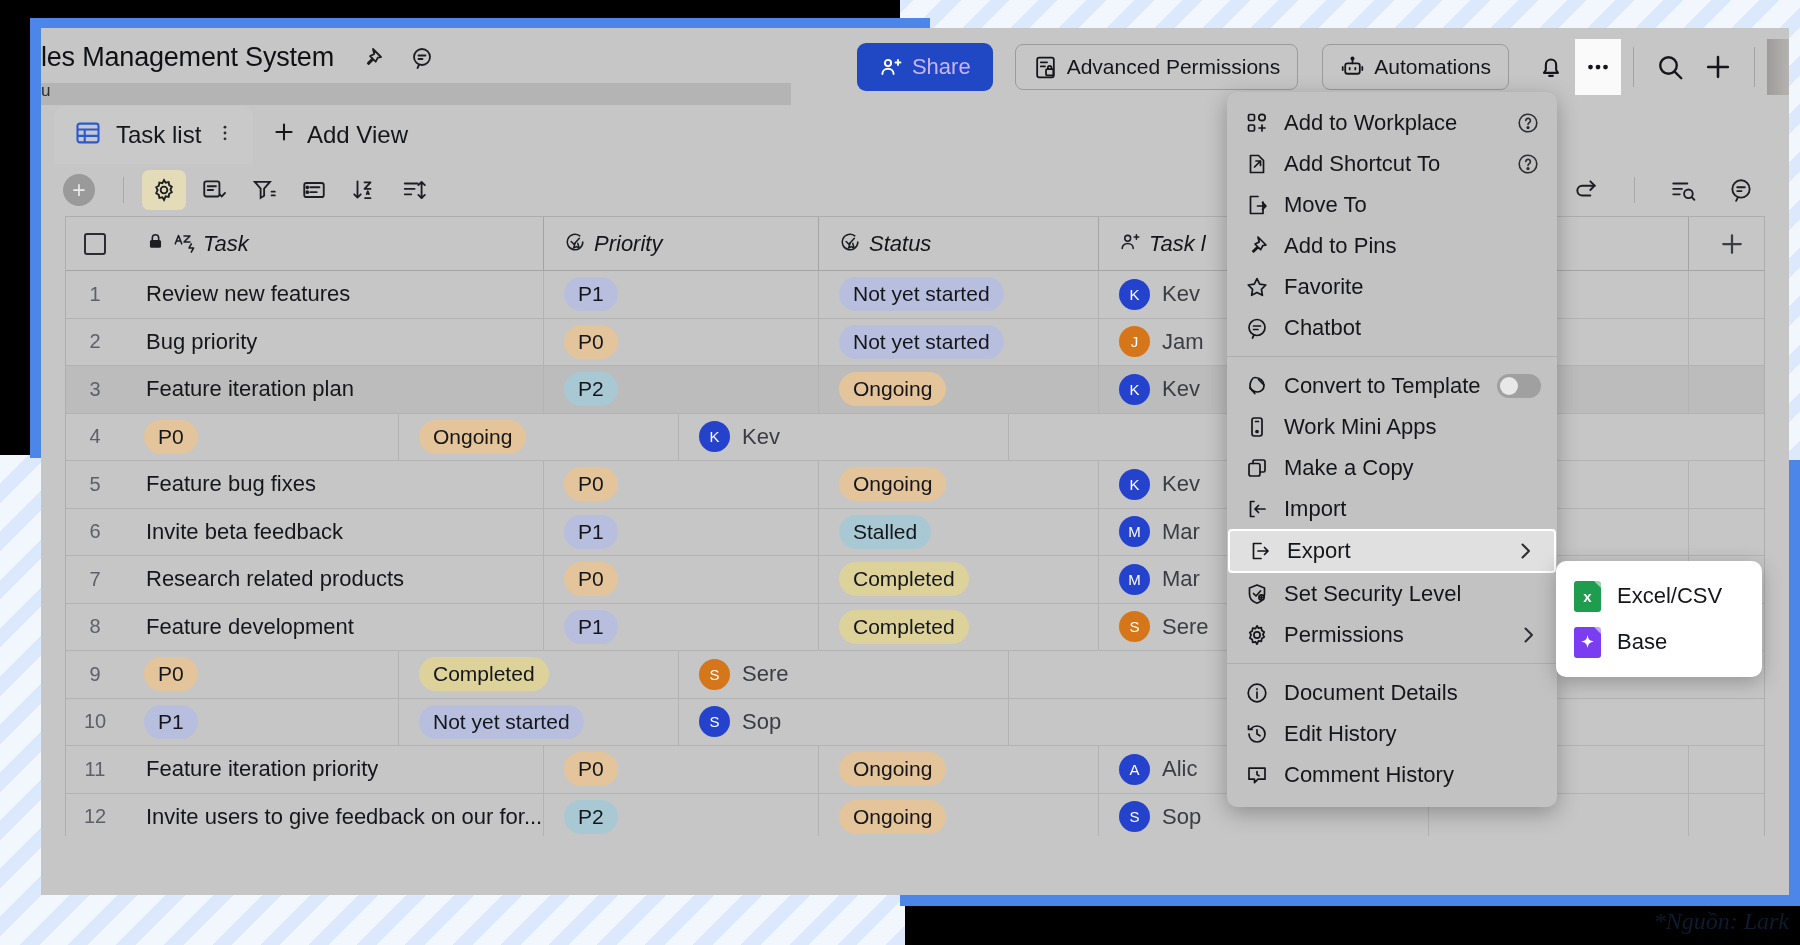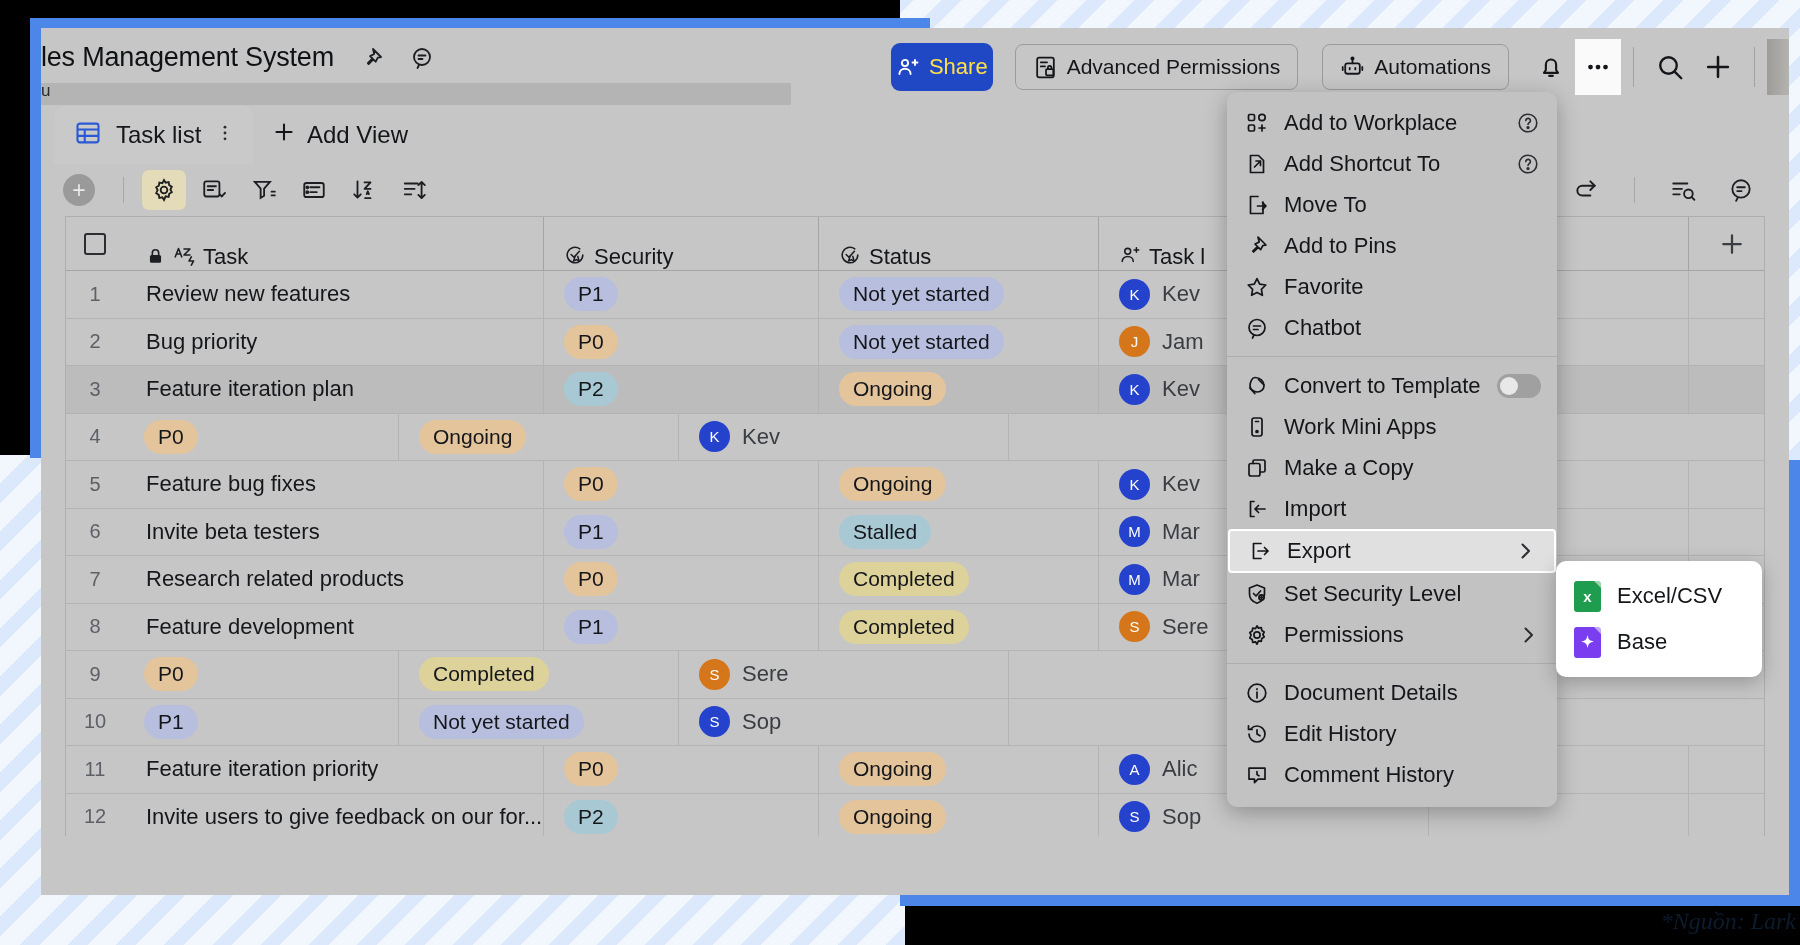--- a/index.html
+++ b/index.html
@@ -61,22 +61,22 @@
   }
   .btn {
     display: flex; align-items: center; gap: 9px;
     height: 46px; padding: 16px 17px;
     border: 1px solid #9b9b9b; border-radius: 8px;
     background: transparent;
     font-size: 21px; color: #14161a;
     white-space: nowrap; cursor: pointer;
   }
   #share-btn {
-    background: #2048c4; color: #fde047; border: none;
-    border-radius: 9px; height: 48px; padding: 0 5px; font-size: 22px;
+    background: #2048c4; color: #c4b5fd; border: none;
+    border-radius: 9px; height: 48px; padding: 0 22px; font-size: 22px;
     margin-right: 22px;
   }
   #share-btn svg { color: #fff; }
   #adv-perm-btn { margin-right: 24px; }
   #autom-btn { margin-right: 18px; }
   .iconbtn {
     width: 48px; height: 52px;
     display: flex; align-items: center; justify-content: center;
     cursor: pointer; background: transparent; border: none;
   }
@@ -147,21 +147,21 @@
              border-right: 1px solid #b3b3b3; }
   .c-lead  { width: 330px; flex: none; display: flex; align-items: center; padding-left: 20px;
              gap: 12px; border-right: 1px solid #b3b3b3; }
   .c-extra { width: 260px; flex: none; border-right: 1px solid #b3b3b3; }
   .c-tail  { flex: 1; }
   #headrow .c-task, #headrow .c-prio, #headrow .c-stat,
   #headrow .c-lead, #headrow .c-extra { border-right: 1px solid #a5a5a5; }
   .rownum { width: 58px; flex: none; display: flex; align-items: center; justify-content: center;
             font-size: 20px; color: #5d6066; }
   .hdr-label { font-size: 22px; color: #14161a; }
-  .hdr-cell { display: flex; align-items: flex-end; gap: 8px; }
+  .hdr-cell { display: flex; align-items: center; gap: 8px; font-style: italic; }
   .checkbox {
     width: 22px; height: 22px; border: 2px solid #2b2d31; border-radius: 3px;
   }
   .task-text { font-size: 22px; color: #15171b; white-space: nowrap; overflow: hidden; }
   .chip {
     display: inline-flex; align-items: center; justify-content: center;
     height: 34px; padding: 0 14px; border-radius: 17px;
     font-size: 21px; color: #14161a; white-space: nowrap;
   }
   .avatar {
@@ -225,21 +225,21 @@
     position: relative;
   }
   .filetile::after {
     content: ""; position: absolute; right: 0; top: 0;
     border-width: 0 7px 7px 0; border-style: solid;
     border-color: transparent rgba(255,255,255,.55) transparent transparent;
   }
 
   
   #watermark {
-    position: absolute; right: 4px; bottom: 10px;
+    position: absolute; right: 11px; bottom: 10px;
     font-family: "Liberation Serif", serif;
     font-style: italic; font-size: 24px; color: #0d1b2e;
   }
 </style>
 </head>
 <body>
 
 <div id="stage">
 
   <div class="stripes" id="stripes-tr"></div>
@@ -458,21 +458,21 @@
           <span class="hdr-label">Task</span>
         </div>
         <div class="c-prio hdr-cell">
           <span>
             <svg width="22" height="22" viewBox="0 0 24 24" fill="none" stroke="#1c1e22" stroke-width="1.7" stroke-linecap="round" stroke-linejoin="round">
               <path d="M20.5 12a8.5 8.5 0 11-3.3-6.7"></path>
                 <path d="M7.8 11.5l3 3 6-6.5"></path>
                 <path d="M12 13.5l-1.5 5 3-1.5 3 1.5-1.5-5"></path>
             </svg>
           </span>
-          <span class="hdr-label">Security</span>
+          <span class="hdr-label">Priority</span>
         </div>
         <div class="c-stat hdr-cell">
           <span>
             <svg width="22" height="22" viewBox="0 0 24 24" fill="none" stroke="#1c1e22" stroke-width="1.7" stroke-linecap="round" stroke-linejoin="round">
               <path d="M20.5 12a8.5 8.5 0 11-3.3-6.7"></path>
                 <path d="M7.8 11.5l3 3 6-6.5"></path>
                 <path d="M12 13.5l-1.5 5 3-1.5 3 1.5-1.5-5"></path>
             </svg>
           </span>
           <span class="hdr-label">Status</span>
@@ -580,21 +580,21 @@
             <div class="c-lead">
               <span class="avatar" style="background:#2442cc">K</span>
               <span class="lead-name">Kev</span>
             </div>
             <div class="c-extra"></div>
             <div class="c-tail"></div>
           </div>
           <div class="row">
             <div class="rownum">6</div>
             <div class="c-task">
-              <span class="task-text">Invite beta testers</span>
+              <span class="task-text">Invite beta feedback</span>
             </div>
             <div class="c-prio">
               <span class="chip" style="background:#b8bede">P1</span>
             </div>
             <div class="c-stat">
               <span class="chip" style="background:#a8c9d4">Stalled</span>
             </div>
             <div class="c-lead">
               <span class="avatar" style="background:#2442cc">M</span>
               <span class="lead-name">Mar</span>

